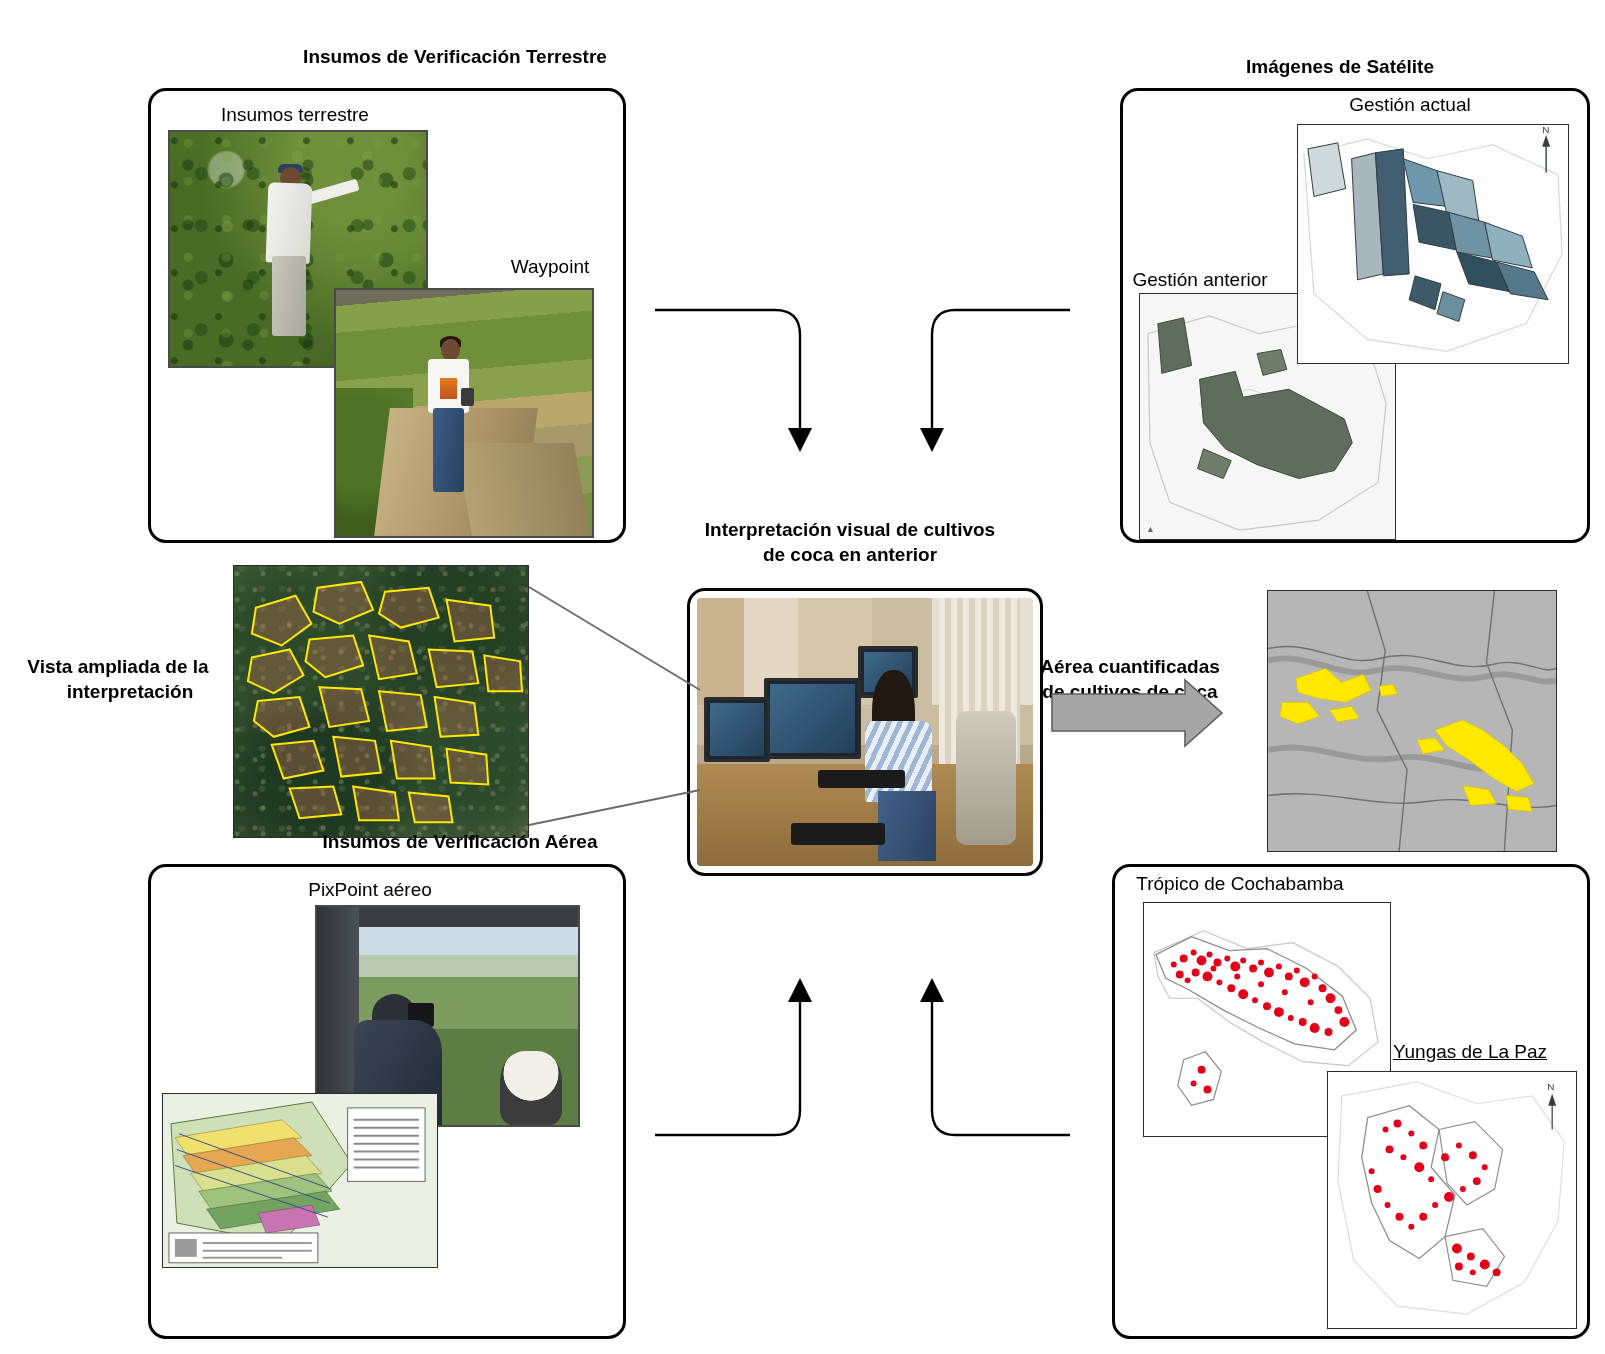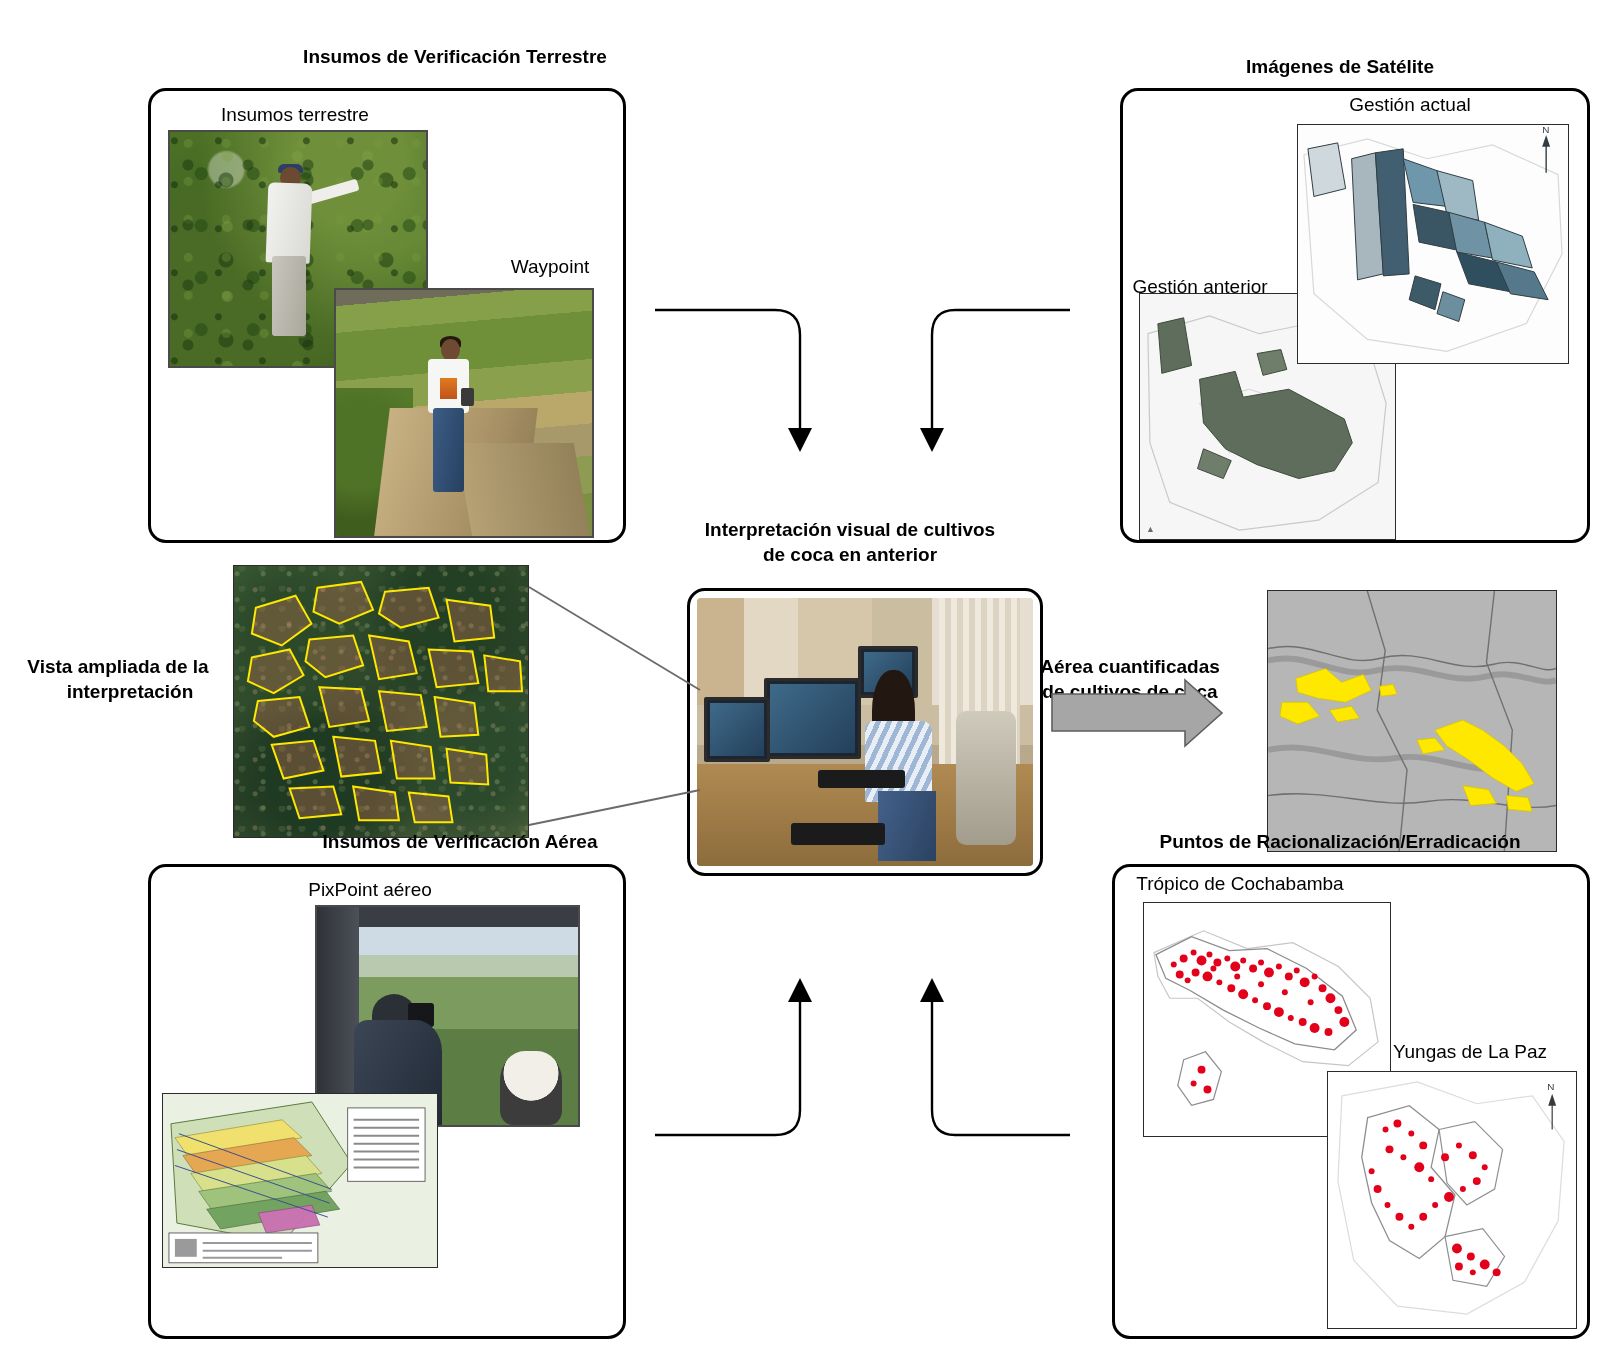--- a/index.html
+++ b/index.html
@@ -284,21 +284,21 @@
     <div class="gps"></div>
     <div class="jeans"></div>
   </div>
 
   <div class="lbl bold" style="left:1090px; top:55px; width:500px;">Imágenes de Satélite</div>
 
   <div class="panel" style="left:1120px; top:88px; width:470px; height:455px;"></div>
 
   <div class="lbl" style="left:1250px; top:93px; width:320px;">Gestión actual</div>
 
-  <div class="lbl" style="left:1075px; top:268px; width:250px;margin-top:7px;">Gestión anterior</div>
+  <div class="lbl" style="left:1075px; top:268px; width:250px;">Gestión anterior</div>
 
   <div class="photo thin map-prev" style="left:1139px; top:293px; width:257px; height:247px;">
     <svg viewBox="0 0 257 247" preserveAspectRatio="none">
       <rect x="0" y="0" width="257" height="247" fill="#f6f6f6"></rect>
       <path d="M8 40 L70 22 L120 40 L170 30 L230 52 L248 110 L240 190 L180 228 L100 238 L30 210 L10 150 Z" fill="none" stroke="#c9c9c9" stroke-width="1.2"></path>
       <path d="M60 110 L110 96 L160 112 L150 150 L90 160 Z" fill="none" stroke="#d2d2d2" stroke-width="1"></path>
       <path d="M18 30 L44 24 L52 72 L22 80 Z" fill="#5f6d5c" stroke="#3d4a3a" stroke-width="1"></path>
       <path d="M60 86 L96 78 L104 104 L150 96 L180 112 L206 126 L214 150 L196 178 L160 186 L118 172 L86 156 L64 130 Z" fill="#5f6d5c" stroke="#3d4a3a" stroke-width="1"></path>
       <path d="M118 60 L142 56 L148 76 L124 82 Z" fill="#6f7d6b" stroke="#3d4a3a" stroke-width="1"></path>
       <path d="M64 156 L92 168 L84 186 L58 176 Z" fill="#6f7d6b" stroke="#3d4a3a" stroke-width="1"></path>
@@ -467,21 +467,20 @@
         <rect x="12" y="146" width="22" height="18"></rect>
       </g>
       <g stroke="#9a9a9a" stroke-width="2">
         <path d="M40 150 L150 150"></path>
           <path d="M40 158 L150 158"></path>
           <path d="M40 165 L120 165"></path>
       </g>
     </svg>
   </div>
 
-  <div class="lbl bold" style="left:1080px; top:830px; width:520px;">Puntos de Racionalización/Erradicación</div>
 
   <div class="panel" style="left:1112px; top:864px; width:478px; height:475px;"></div>
 
   <div class="lbl" style="left:1075px; top:872px; width:330px;">Trópico de Cochabamba</div>
 
   <div class="photo thin map-erad" style="left:1143px; top:902px; width:248px; height:235px;">
     <svg viewBox="0 0 248 235" preserveAspectRatio="none">
       <rect x="0" y="0" width="248" height="235" fill="#ffffff"></rect>
       <path d="M10 50 L60 28 L104 46 L150 40 L196 64 L228 96 L236 140 L206 164 L160 160 L120 140 L86 120 L54 96 L26 96 L14 74 Z" fill="none" stroke="#c6c6c6" stroke-width="1.2"></path>
       <path d="M12 52 L48 34 L86 48 L124 46 L164 66 L200 94 L214 128 L192 148 L152 142 L116 126 L80 108 L46 88 L22 76 Z" fill="none" stroke="#8c8c8c" stroke-width="1.3"></path>
@@ -527,21 +526,21 @@
           <circle cx="64" cy="188" r="4"></circle>
         <circle cx="168" cy="100" r="3"></circle>
           <circle cx="142" cy="90" r="3"></circle>
           <circle cx="118" cy="82" r="3"></circle>
         <circle cx="94" cy="74" r="3"></circle>
           <circle cx="70" cy="66" r="3"></circle>
       </g>
     </svg>
   </div>
 
-  <div class="lbl" style="left:1340px; top:1040px; width:260px;">Yungas de La Paz</div>
+  <div class="lbl" style="left:1340px; top:1040px; width:260px;text-decoration:underline;">Yungas de La Paz</div>
 
   <div class="photo thin map-erad" style="left:1327px; top:1071px; width:250px; height:258px;">
     <svg viewBox="0 0 250 258" preserveAspectRatio="none">
       <rect x="0" y="0" width="250" height="258" fill="#ffffff"></rect>
       <path d="M14 24 L90 10 L150 32 L206 24 L238 70 L232 150 L198 212 L140 244 L70 236 L26 190 L10 110 Z" fill="none" stroke="#dcdcdc" stroke-width="1.2"></path>
       <path d="M40 46 L82 34 L112 58 L104 96 L128 124 L118 166 L92 188 L62 170 L44 132 L34 86 Z" fill="none" stroke="#8f8f8f" stroke-width="1.3"></path>
       <path d="M112 58 L148 50 L176 78 L168 118 L140 134 L120 112 Z" fill="none" stroke="#8f8f8f" stroke-width="1.2"></path>
       <path d="M118 166 L156 158 L178 186 L160 216 L126 210 Z" fill="none" stroke="#8f8f8f" stroke-width="1.2"></path>
       <g fill="#e2001a">
         <circle cx="58" cy="58" r="3"></circle>

